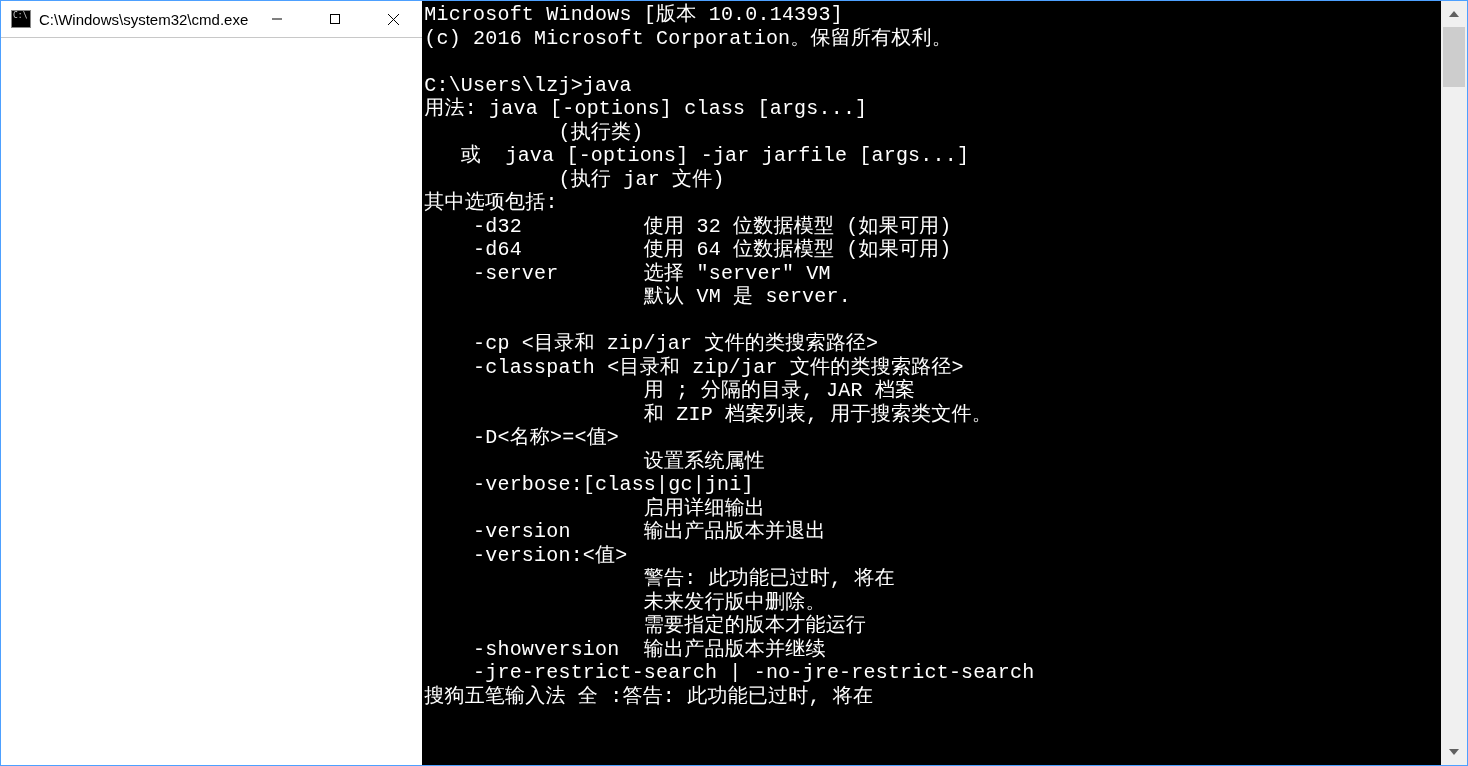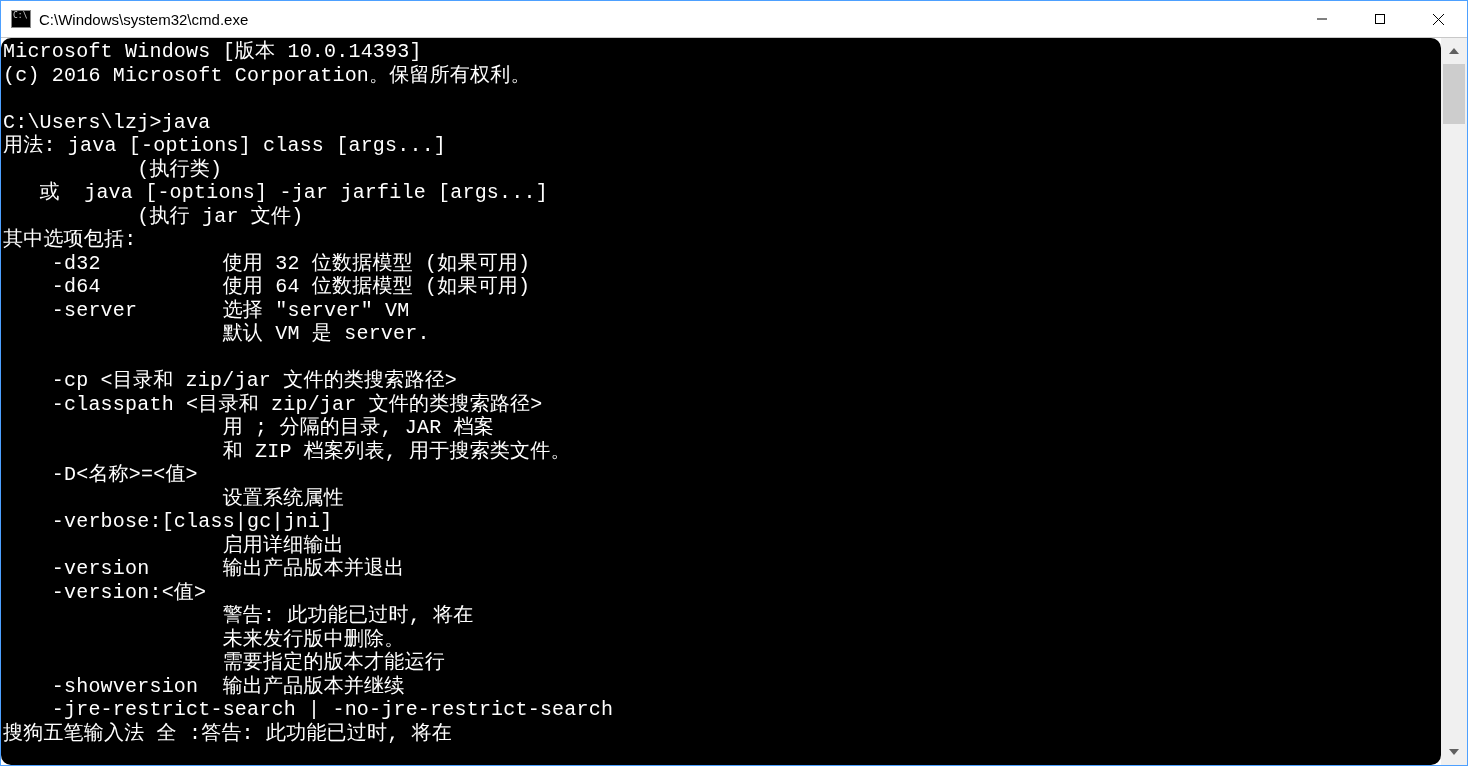--- a/index.html
+++ b/index.html
@@ -10,21 +10,21 @@
     overflow: hidden;
     font-family: "Segoe UI", Tahoma, sans-serif;
     background: #ffffff;
   }
   .window {
     width: 1468px;
     height: 766px;
     border: 1px solid #4da0ff;
     box-sizing: border-box;
     display: flex;
-    flex-direction: column;
+    flex-direction: row;
     background: #ffffff;
   }
   .titlebar {
     height: 36px;
     display: flex;
     align-items: center;
     background: #ffffff;
     border-bottom: 1px solid #c8c8c8;
     user-select: none;
   }
@@ -76,21 +76,20 @@
     flex: 1 1 auto;
     background: #000000;
     color: #ffffff;
     font-family: "NSimSun", "SimSun", Consolas, "Courier New", monospace;
     font-size: 20px;
     line-height: 23.5px;
     white-space: pre;
     padding: 2px 0 0 2px;
     overflow: hidden;
     letter-spacing: 0.2px;
-    border-radius: 10px;
   }
   .scrollbar {
     flex: 0 0 26px;
     width: 26px;
     background: #f0f0f0;
     position: relative;
   }
   .scroll-arrow {
     position: absolute;
     left: 0;

